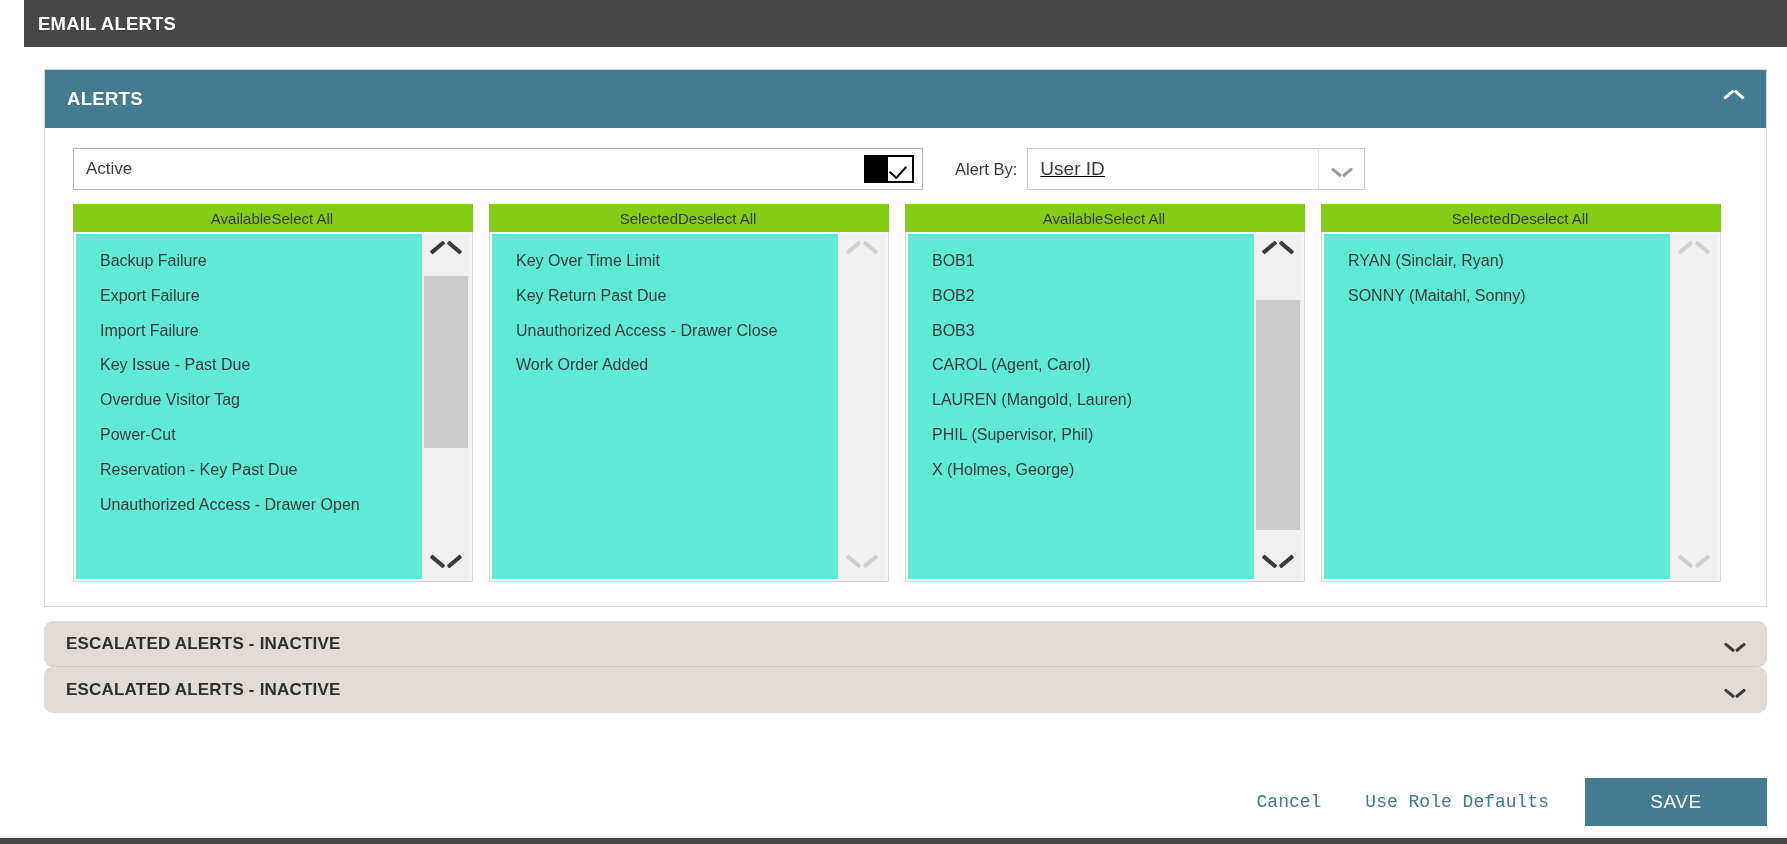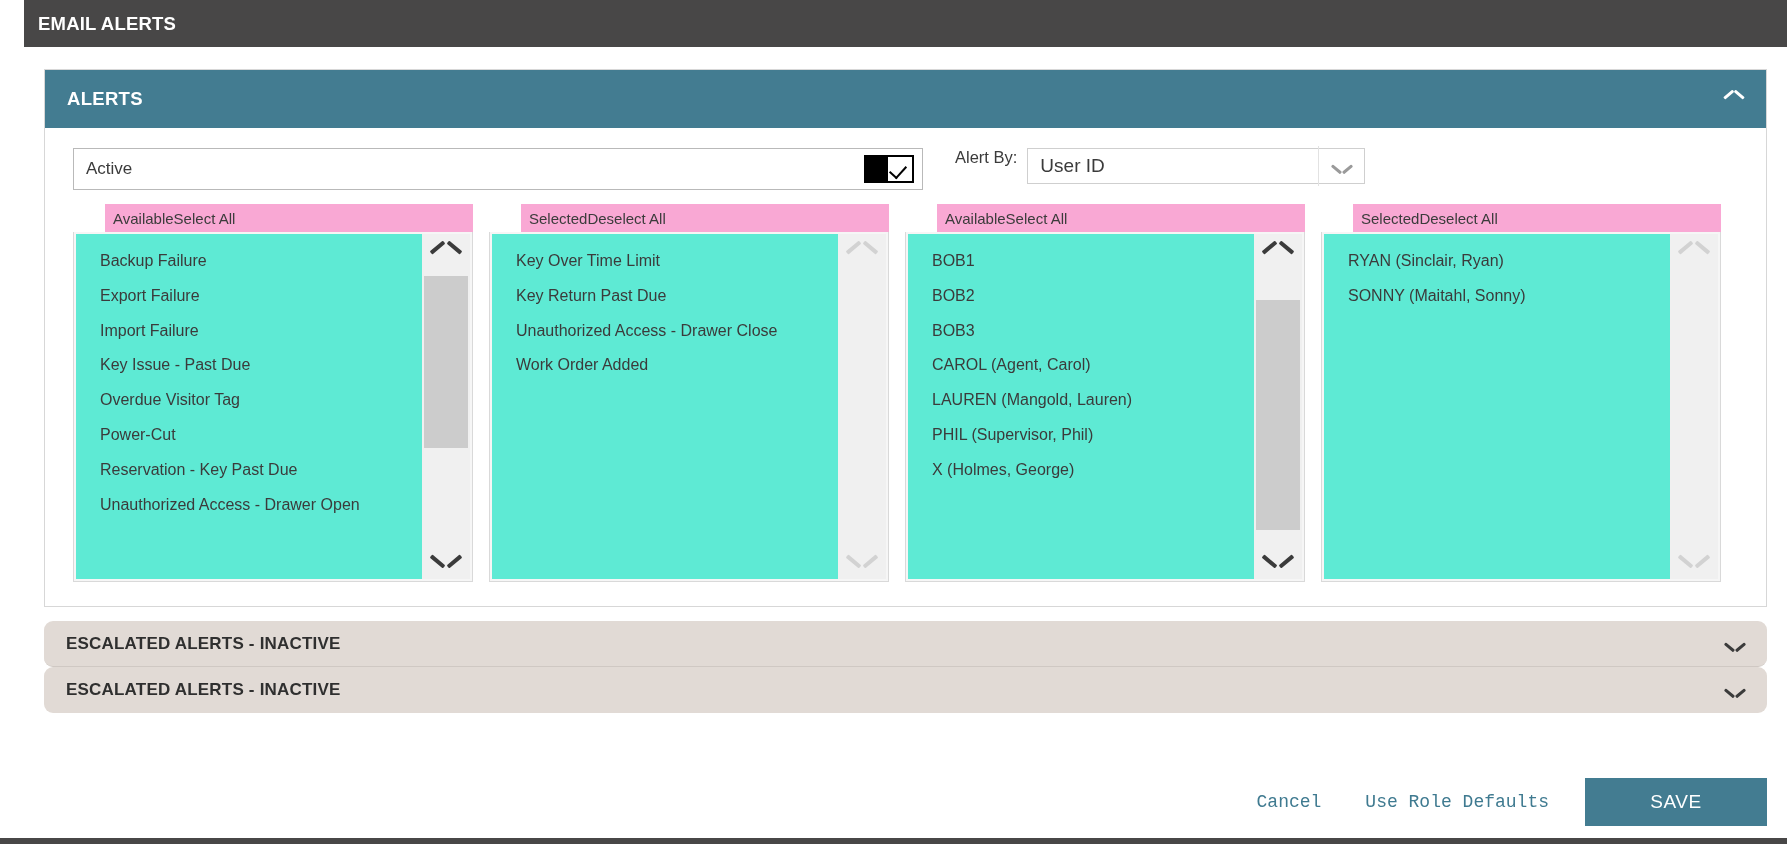--- a/index.html
+++ b/index.html
@@ -86,20 +86,21 @@
   .chev.white { color: #ffffff; }
   .chev.dark  { color: #3b3b3b; }
 
   .card-body {
     padding: 20px 28px 24px 28px;
   }
 
   
   .filter-row {
     display: flex;
+    align-items: center;
     gap: 0;
   }
   .active-field {
     width: 850px;
     height: 42px;
     border: 1px solid #b9b9b9;
     background: #ffffff;
     display: flex;
     align-items: center;
     justify-content: space-between;
@@ -136,27 +137,28 @@
   }
 
   .alertby-label {
     font-size: 16.5px;
     color: #3b3b3b;
     margin: 0 10px 0 32px;
     white-space: nowrap;
   }
   .alertby-select {
     width: 338px;
-    height: 36px;
+    height: 42px;
     border: 1px solid #cfcfcf;
     background: #ffffff;
     display: flex;
     align-items: center;
     justify-content: space-between;
     padding: 0;
+    text-decoration: underline;
   }
   .alertby-value {
     font-size: 19px;
     color: #3b3b3b;
     padding-left: 12px;
   }
   .select-arrow-box {
     width: 46px;
     height: 40px;
     border-left: 1px solid #e2e2e2;
@@ -175,28 +177,27 @@
   }
   .panel {
     width: 400px;
     display: flex;
     flex-direction: column;
     background: #ffffff;
   }
 
   .panel-header {
     height: 28px;
-    background: #f9a8d4;
-    display: flex;
-    align-items: center;
-    justify-content: flex-start;
+    background: #84cc16;
+    display: flex;
+    align-items: center;
+    justify-content: center;
     padding: 0 10px 0 8px;
     font-size: 15px;
     color: #3b3b3b;
-    margin-left: 32px;
   }
   .panel-header .sel-all {
     color: #3b3b3b;
     cursor: pointer;
   }
   .panel-outer {
     border: 1px solid #d9d9d9;
     border-top: 0;
     background: #f6f6f6;
     padding: 2px;

